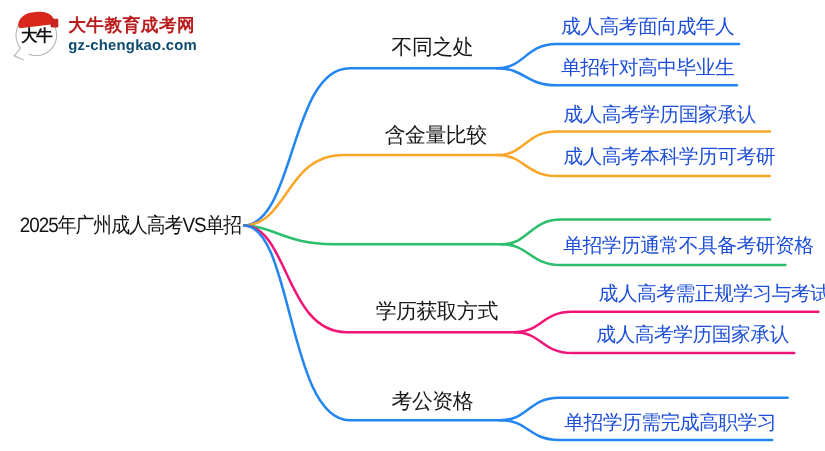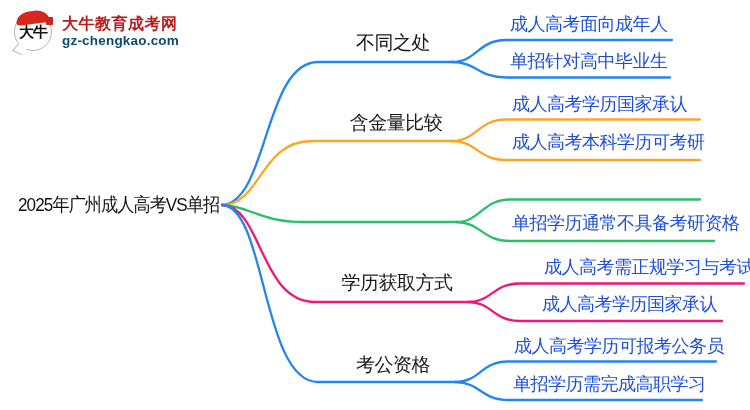--- a/index.html
+++ b/index.html
@@ -96,16 +96,15 @@
   <div class="branch-label" style="left:397px;top:283px;">学历获取方式</div>
   <div class="branch-label" style="left:393px;top:365px;">考公资格</div>
 
   <div class="leaf-label" style="left:510px;top:24px;">成人高考面向成年人</div>
   <div class="leaf-label" style="left:512px;top:104px;">成人高考学历国家承认</div>
   <div class="leaf-label" style="left:510px;top:61px;">单招针对高中毕业生</div>
   <div class="leaf-label" style="left:512px;top:142px;">成人高考本科学历可考研</div>
   <div class="leaf-label" style="left:512px;top:223px;">单招学历通常不具备考研资格</div>
   <div class="leaf-label" style="left:544px;top:267px;">成人高考需正规学习与考试</div>
   <div class="leaf-label" style="left:542px;top:304px;">成人高考学历国家承认</div>
-  <div class="leaf-label" style="left:514px;top:346px;">成人高考学历可报考公务员</div>
   <div class="leaf-label" style="left:513px;top:384px;">单招学历需完成高职学习</div>
 
 </div>
 
 </body></html>

